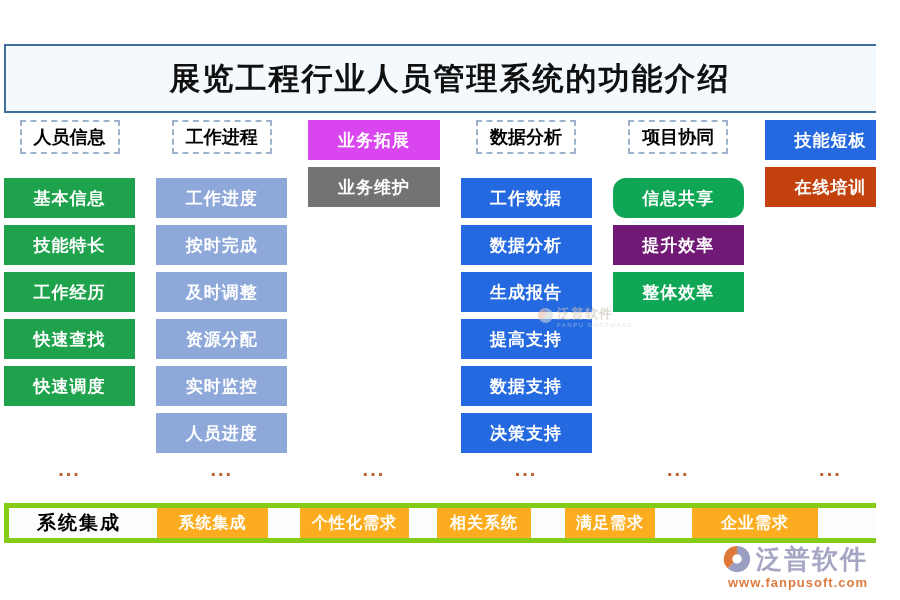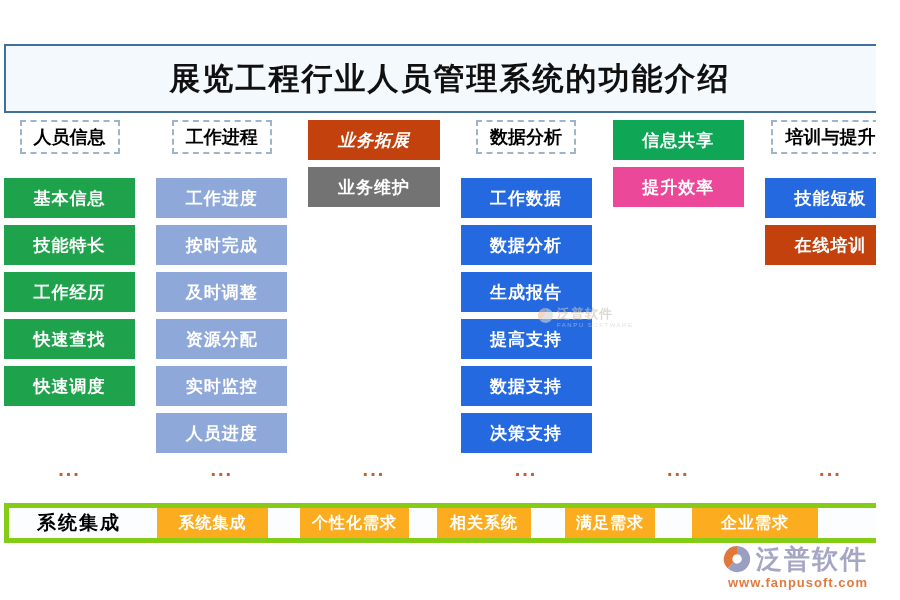--- a/index.html
+++ b/index.html
@@ -65,24 +65,24 @@
 
 <div class="page">
 
   <div class="title-box">
     <h1>展览工程行业人员管理系统的功能介绍</h1>
   </div>
 
   <div id="columns">
       <div class="col"><div class="col-header">人员信息</div><div class="btn" style="background: rgb(30, 162, 75);">基本信息</div><div class="btn" style="background: rgb(30, 162, 75);">技能特长</div><div class="btn" style="background: rgb(30, 162, 75);">工作经历</div><div class="btn" style="background: rgb(30, 162, 75);">快速查找</div><div class="btn" style="background: rgb(30, 162, 75);">快速调度</div><div class="ellipsis">...</div></div>
       <div class="col"><div class="col-header">工作进程</div><div class="btn" style="background: rgb(142, 168, 218);">工作进度</div><div class="btn" style="background: rgb(142, 168, 218);">按时完成</div><div class="btn" style="background: rgb(142, 168, 218);">及时调整</div><div class="btn" style="background: rgb(142, 168, 218);">资源分配</div><div class="btn" style="background: rgb(142, 168, 218);">实时监控</div><div class="btn" style="background: rgb(142, 168, 218);">人员进度</div><div class="ellipsis">...</div></div>
-      <div class="col"><div class="btn" style="background: #c2410c; font-style: italic;">业务拓展</div><div class="btn" style="background: #737373;">业务维护</div><div class="ellipsis">...</div></div>
+      <div class="col"><div class="btn" style="background: #d946ef;">业务拓展</div><div class="btn" style="background: #737373;">业务维护</div><div class="ellipsis">...</div></div>
       <div class="col"><div class="col-header">数据分析</div><div class="btn" style="background: rgb(37, 105, 224);">工作数据</div><div class="btn" style="background: rgb(37, 105, 224);">数据分析</div><div class="btn" style="background: rgb(37, 105, 224);">生成报告</div><div class="btn" style="background: rgb(37, 105, 224);">提高支持</div><div class="btn" style="background: rgb(37, 105, 224);">数据支持</div><div class="btn" style="background: rgb(37, 105, 224);">决策支持</div><div class="ellipsis">...</div></div>
-      <div class="col"><div class="btn" style="background: rgb(15, 166, 85);">信息共享</div><div class="btn" style="background: #ec4899;">提升效率</div><div class="ellipsis">...</div></div>
-      <div class="col"><div class="col-header">培训与提升</div><div class="btn" style="background: rgb(37, 105, 224);">技能短板</div><div class="btn" style="background: #c2410c;">在线培训</div><div class="ellipsis">...</div></div>
+      <div class="col"><div class="col-header">项目协同</div><div class="btn" style="background: rgb(15, 166, 85); border-radius: 13px;">信息共享</div><div class="btn" style="background: #701a75;">提升效率</div><div class="btn" style="background: rgb(15, 166, 85);">整体效率</div><div class="ellipsis">...</div></div>
+      <div class="col"><div class="btn" style="background: rgb(37, 105, 224);">技能短板</div><div class="btn" style="background: #c2410c;">在线培训</div><div class="ellipsis">...</div></div>
     </div>
 
   <div class="bottom-bar">
     <span class="bottom-label">系统集成</span>
     <span id="bottom-buttons"><div class="bottom-btn" style="left: 148px; width: 111px; background: rgb(251, 173, 31);">系统集成</div><div class="bottom-btn" style="left: 291px; width: 109px; background: rgb(251, 173, 31);">个性化需求</div><div class="bottom-btn" style="left: 428px; width: 94px; background: rgb(251, 173, 31);">相关系统</div><div class="bottom-btn" style="left: 556px; width: 90px; background: rgb(251, 173, 31);">满足需求</div><div class="bottom-btn" style="left: 683px; width: 126px; background: rgb(251, 173, 31);">企业需求</div></span>
   </div>
 
   <div class="watermark">
     <svg width="17" height="17" viewBox="0 0 32 32">
       <path fill="#ccd4da" d="M16 2a14 14 0 1 1-9.9 23.9L16 16z"></path>

